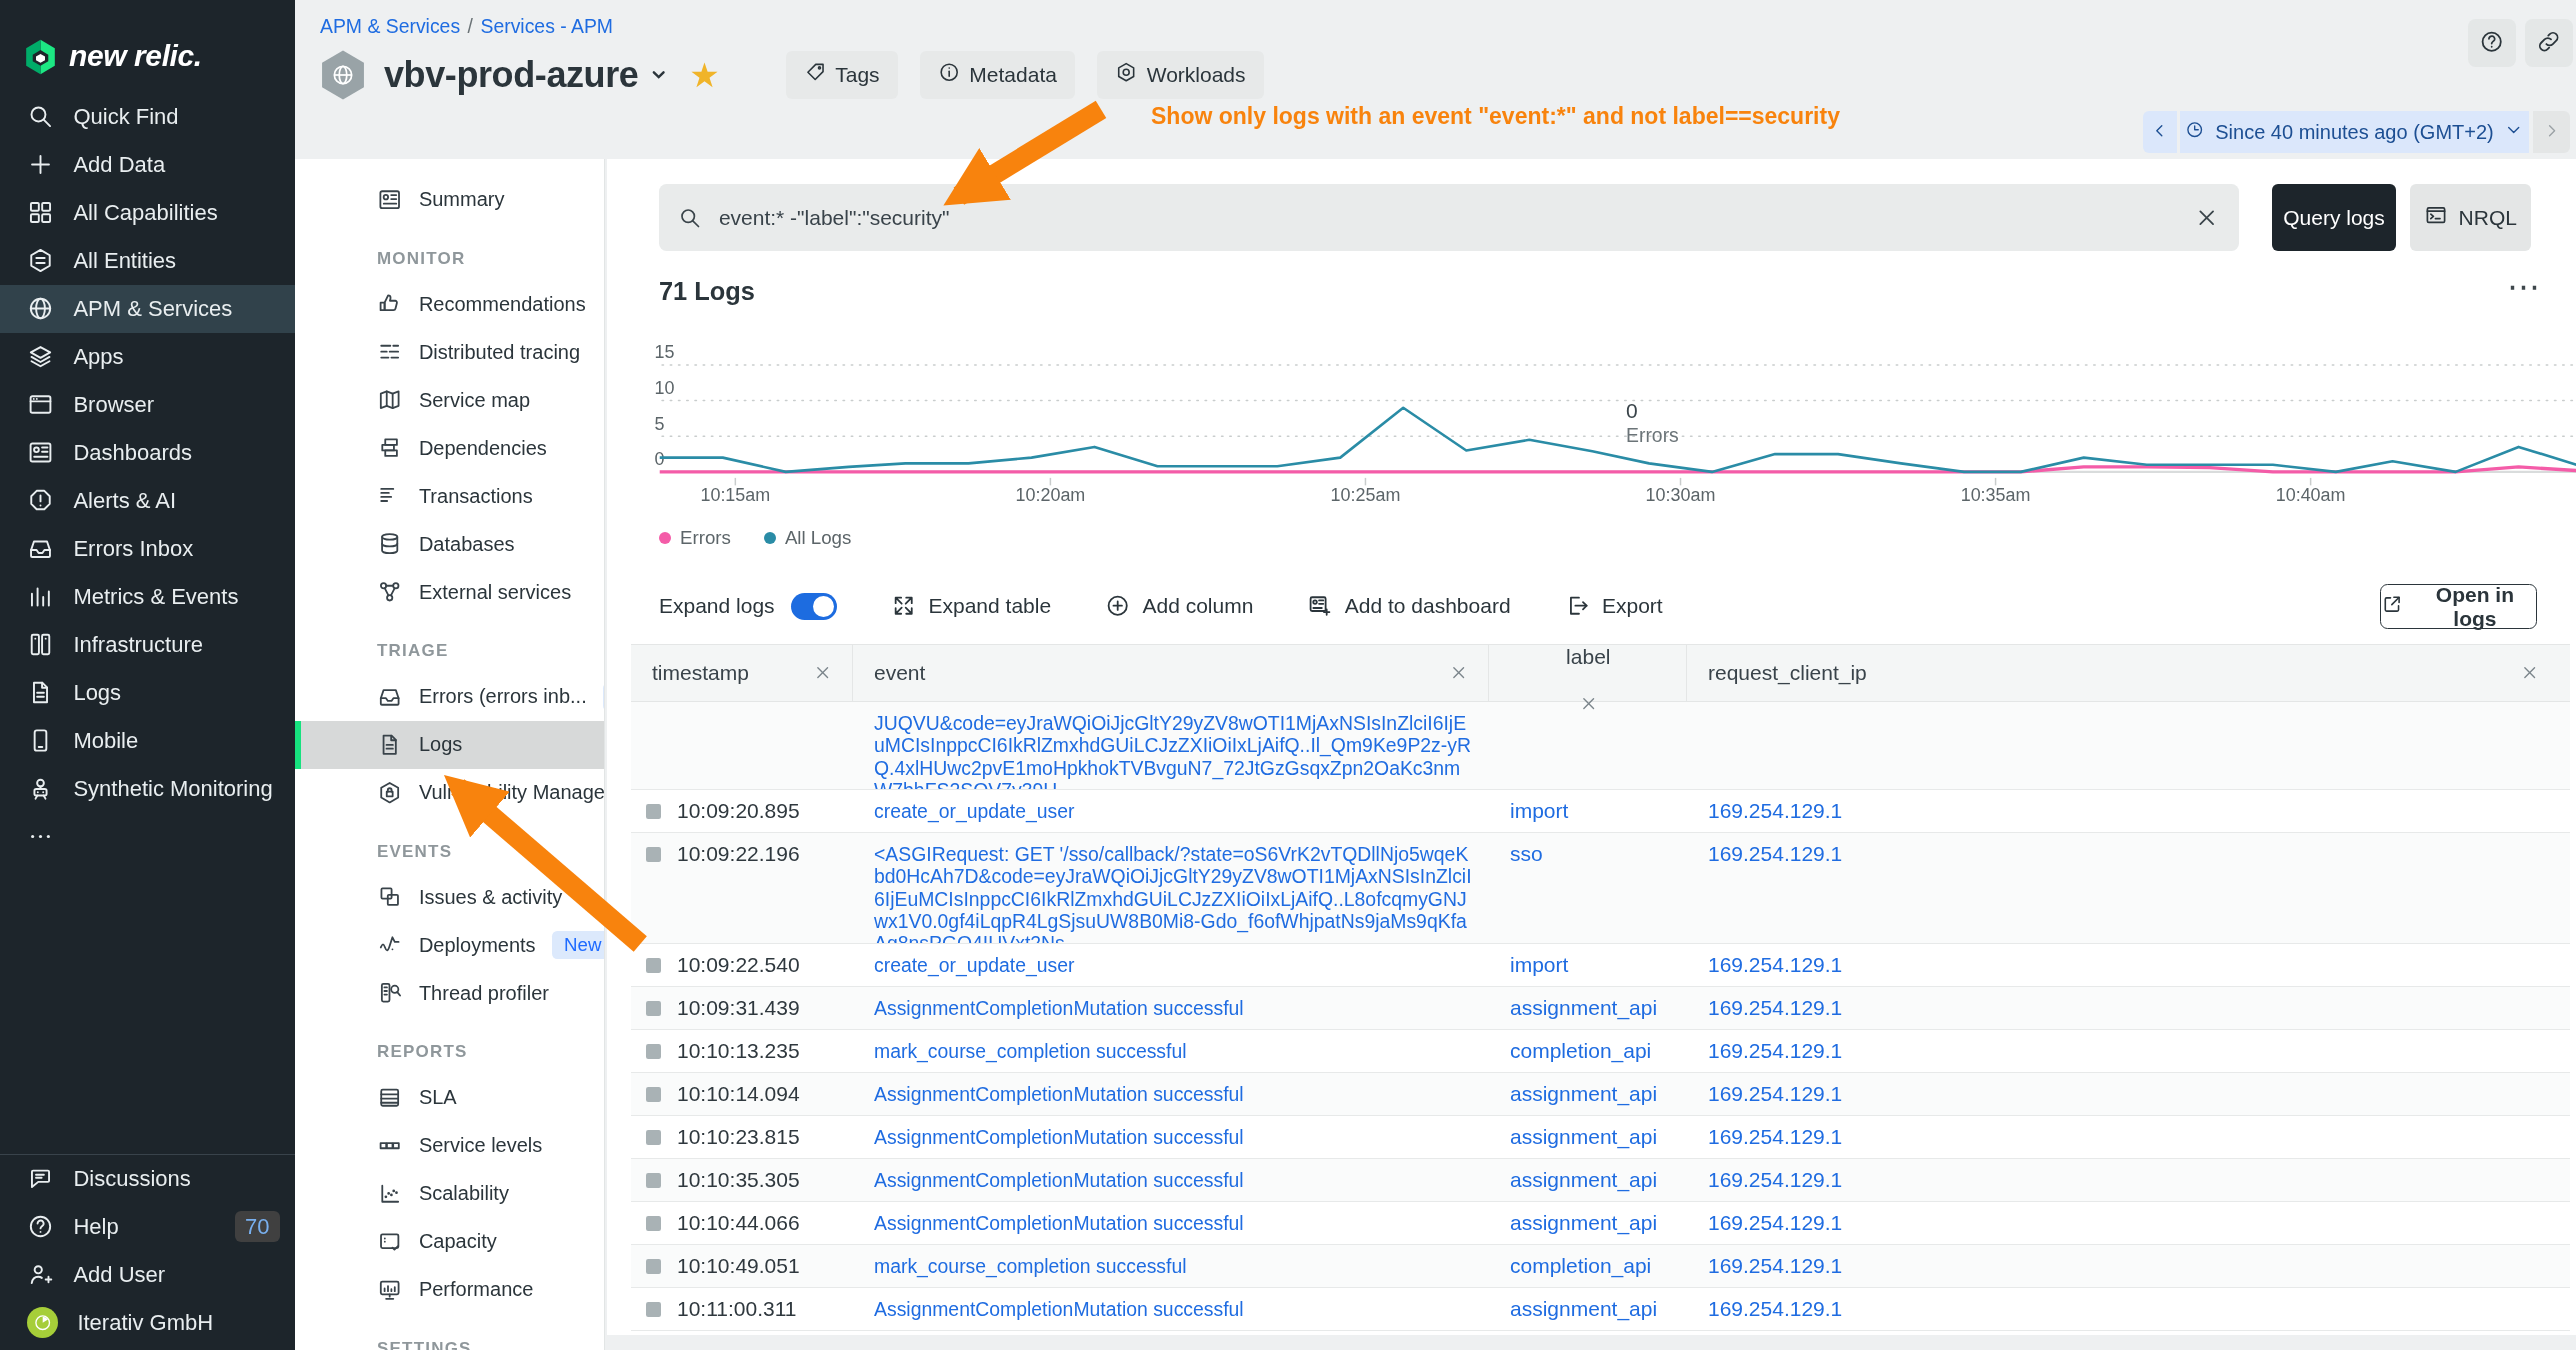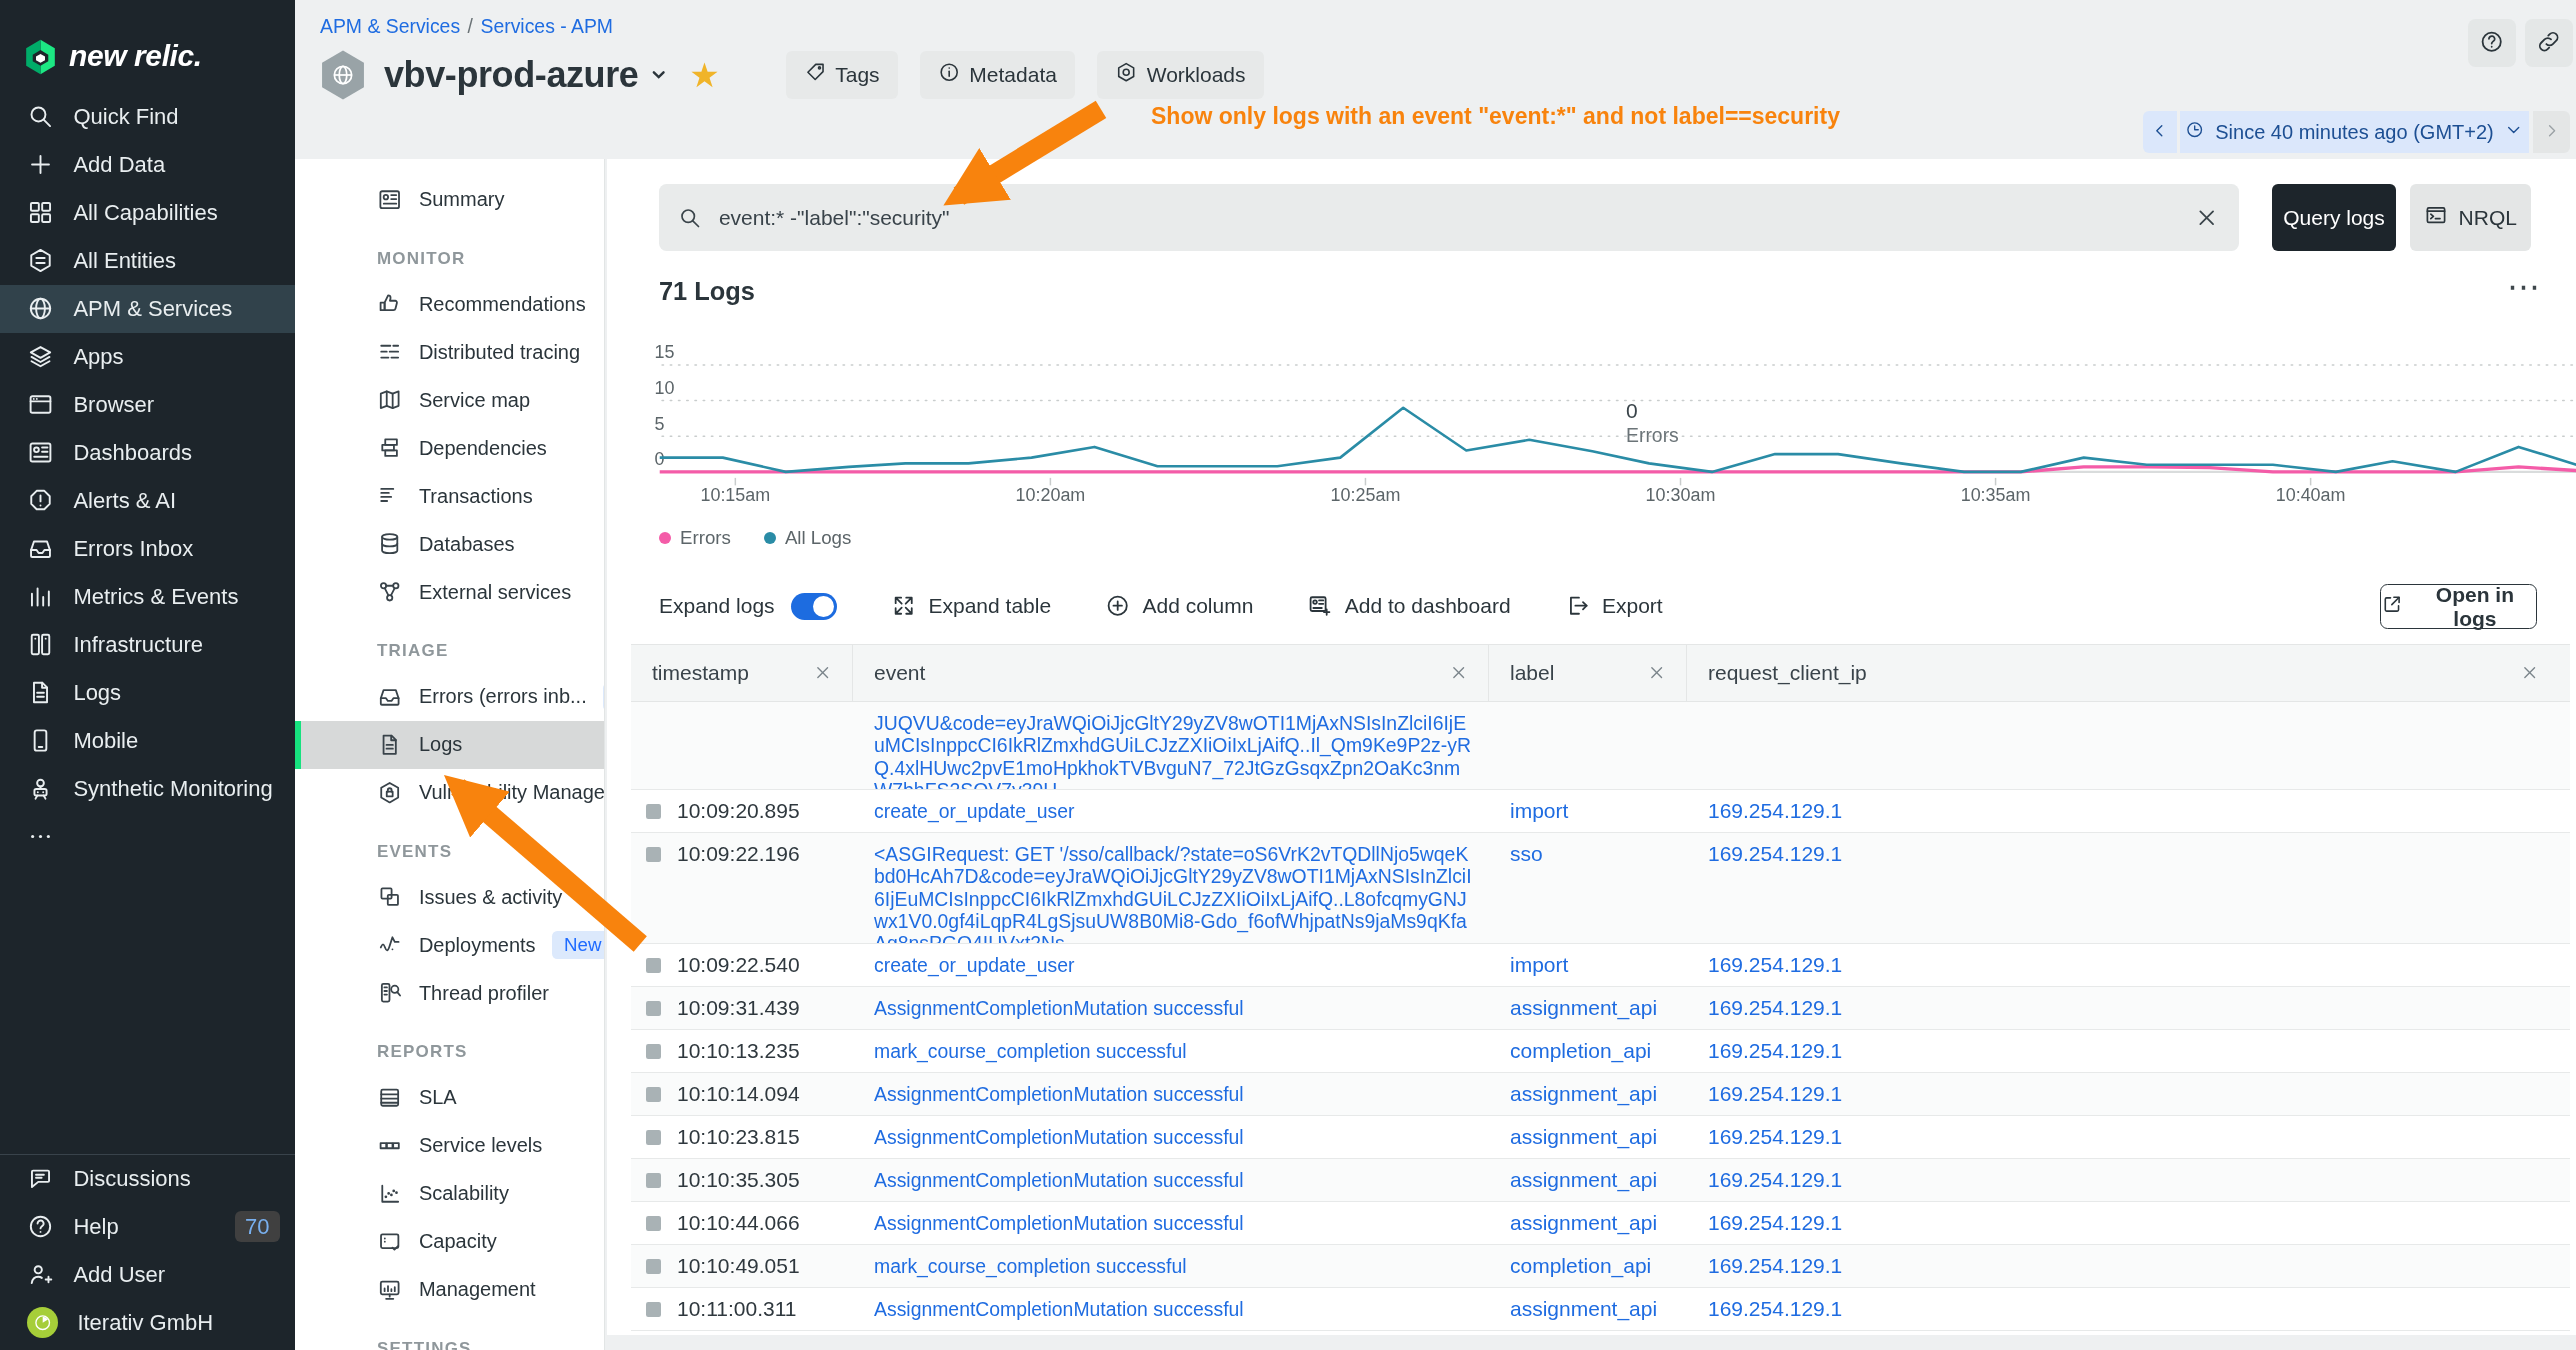--- a/index.html
+++ b/index.html
@@ -576,21 +576,21 @@
         <span>Capacity</span>
       </div>
       <div class="sitem">
         <span class="sicon">
           <svg viewBox="0 0 24 24" fill="none" stroke="currentColor" stroke-width="1.7" stroke-linecap="round" stroke-linejoin="round">
             <rect x="3.6" y="4.4" width="16.8" height="12" rx="1.4"></rect>
             <path d="M7.2 13.4v-2.6M10.4 13.4V8.6M13.6 13.4v-1.8M16.8 13.4v-3.8"></path>
             <path d="M12 16.4v2.2M8.6 20.6h6.8"></path>
           </svg>
         </span>
-        <span>Management</span>
+        <span>Performance</span>
       </div>
       <div class="snav-header">SETTINGS</div>
     </nav>
 
   <main class="content">
     <div class="searchbar">
       <span class="sb-icon" id="icon-search"><svg viewBox="0 0 24 24" fill="none" stroke="currentColor" stroke-width="1.7" stroke-linecap="round" stroke-linejoin="round">
             <circle cx="10.2" cy="10.2" r="6.2"></circle>
             <path d="M14.8 14.8L20.5 20.5"></path>
           </svg></span>
@@ -706,21 +706,21 @@
             <span class="x"><svg viewBox="0 0 24 24" fill="none" stroke="currentColor" stroke-width="1.7" stroke-linecap="round" stroke-linejoin="round">
                 <path d="M6 6l12 12M18 6L6 18"></path>
               </svg></span>
           </div>
           <div class="th" style="width: 636px;">
             <span>event</span>
             <span class="x"><svg viewBox="0 0 24 24" fill="none" stroke="currentColor" stroke-width="1.7" stroke-linecap="round" stroke-linejoin="round">
                 <path d="M6 6l12 12M18 6L6 18"></path>
               </svg></span>
           </div>
-          <div class="th" style="width: 198px;">
+          <div class="th" style="width: 198px; flex-direction: column;">
             <span>label</span>
             <span class="x"><svg viewBox="0 0 24 24" fill="none" stroke="currentColor" stroke-width="1.7" stroke-linecap="round" stroke-linejoin="round">
                 <path d="M6 6l12 12M18 6L6 18"></path>
               </svg></span>
           </div>
           <div class="th" style="width: 883px;">
             <span>request_client_ip</span>
             <span class="x"><svg viewBox="0 0 24 24" fill="none" stroke="currentColor" stroke-width="1.7" stroke-linecap="round" stroke-linejoin="round">
                 <path d="M6 6l12 12M18 6L6 18"></path>
               </svg></span>

